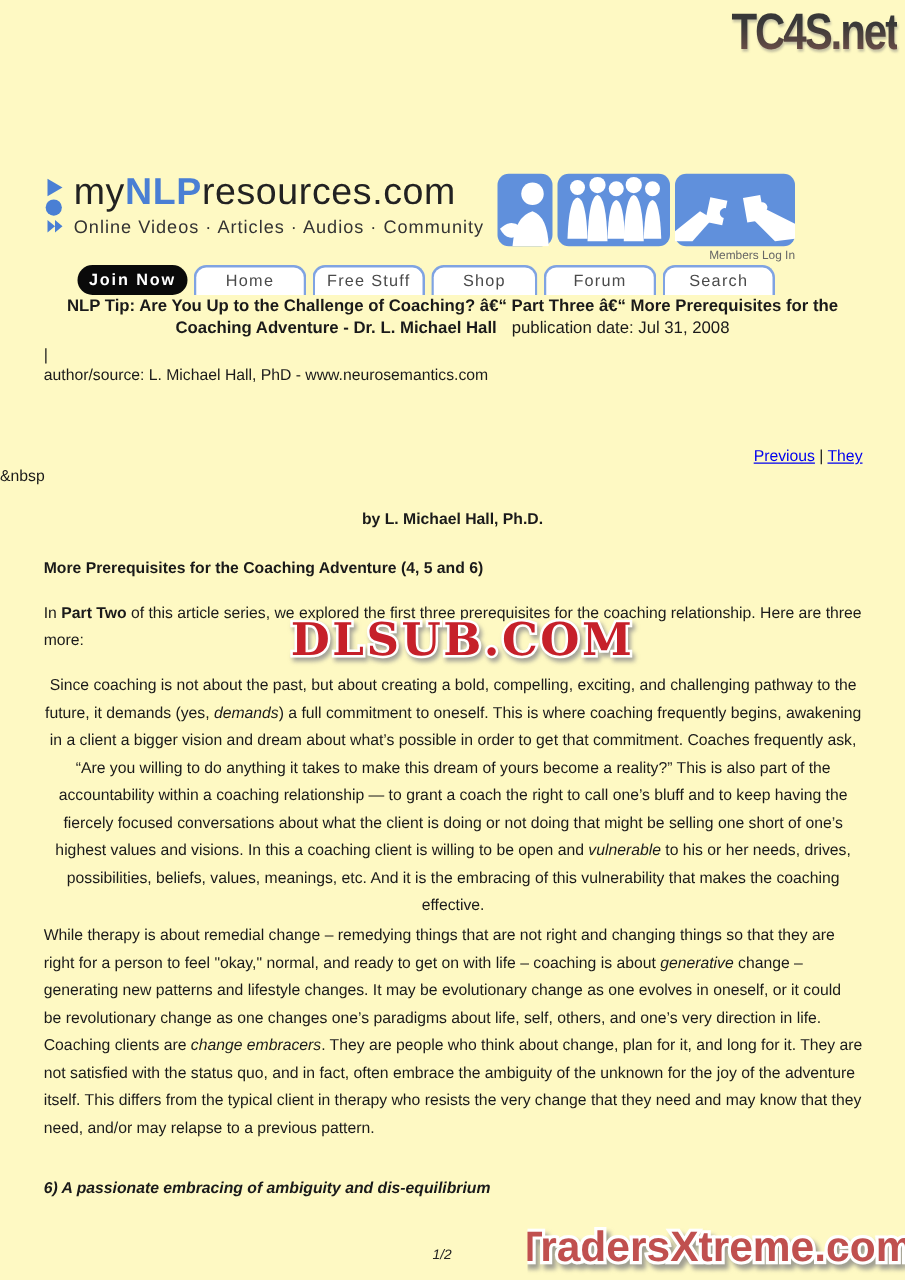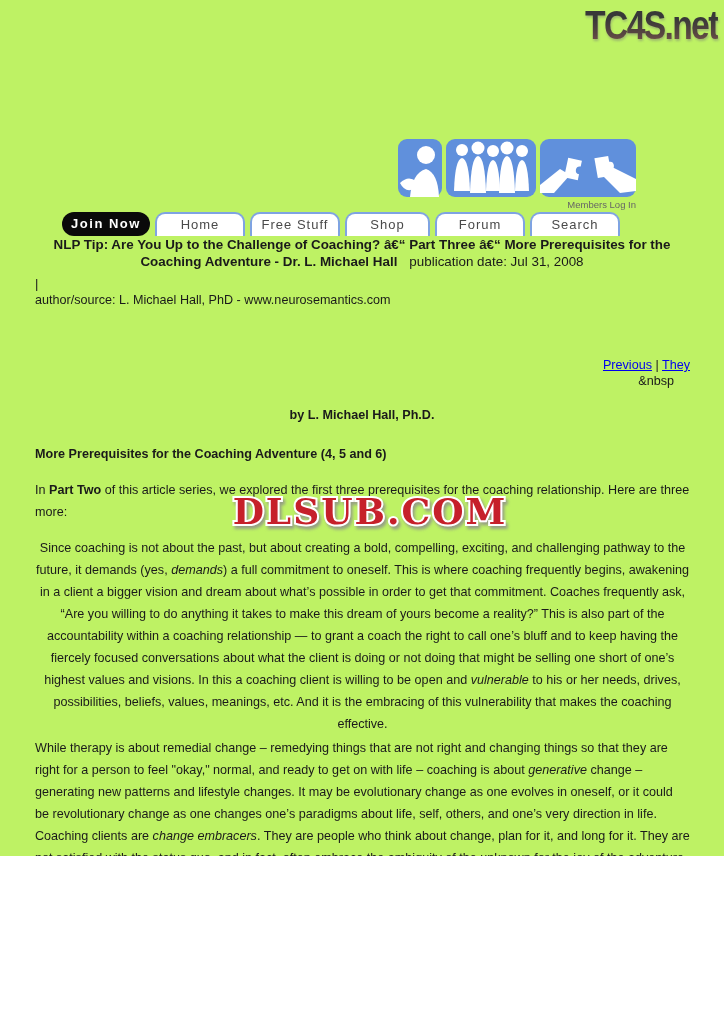--- a/index.html
+++ b/index.html
@@ -2,21 +2,21 @@
 <html style="--tile-blue: #6090dc; --nlp-blue: #4a7fd4; --link-blue: #0000ee; --dlsub-red: #c6202a; --traders-red: #c0504f; --tab-border: #7fa3e2;"><head>
 <meta charset="utf-8">
 <style>
   :root{
     --tile-blue:#6090dc; --nlp-blue:#4a7fd4; --link-blue:#0000ee;
     --dlsub-red:#c6202a; --traders-red:#c0504f; --tab-border:#7fa3e2;
   }
   *{margin:0;padding:0;box-sizing:border-box;}
   html,body{background:#ffffff;}
   body{font-family:"Liberation Sans","DejaVu Sans",sans-serif;color:#1a1a1a;}
-  .page{position:relative;width:724px;height:856px;background:#bef264;overflow:hidden;margin:0 auto;}
+  .page{position:relative;width:724px;height:1024px;background:#fef9c3;overflow:hidden;margin:0 auto;}
 
   
   .tc4s{position:absolute;top:2px;right:6px;font-size:41px;font-weight:bold;
     letter-spacing:-2px;transform:scaleX(.82);transform-origin:right top;
     background:linear-gradient(#383838 35%,#5a4742 70%,#8a5950);
     -webkit-background-clip:text;background-clip:text;color:transparent;
     text-shadow:none;filter:drop-shadow(1px 2px 1px rgba(120,120,120,.45));}
 
   
   .logo{position:absolute;left:34px;top:138px;display:flex;align-items:flex-start;cursor:pointer;}
@@ -44,21 +44,21 @@
   .w88{width:88px}.w90{width:90px}.w85{width:85px}
 
   
   .content{position:absolute;left:0;top:236px;width:724px;}
   .title{padding:0 26px;text-align:center;font-size:13.4px;font-weight:bold;line-height:17px;}
   .title .pub{font-weight:normal;margin-left:12px;}
   .pipe{margin:6px 0 0 35px;font-size:13px;line-height:16px;}
   .author{margin:1px 34px 0 35px;font-size:12.6px;line-height:15px;}
   .prevnext{margin-top:49px;padding-right:34px;text-align:right;font-size:12.6px;line-height:16px;}
   .prevnext a{color:var(--link-blue);text-decoration:underline;cursor:pointer;}
-  .nbsp{padding-right:50px;text-align:right;font-size:12.6px;line-height:16px;}
+  .nbsp{padding-right:50px;font-size:12.6px;line-height:16px;}
   .byline{margin-top:19px;text-align:center;font-size:12.6px;font-weight:bold;}
   .h-main{margin:25px 34px 0 35px;font-size:12.6px;font-weight:bold;}
   .para{margin:18px 34px 0 35px;font-size:12.6px;line-height:22px;}
   .h-section{margin:9px 34px 0 35px;font-size:12.6px;font-weight:bold;font-style:italic;}
   .h-five{margin-top:22px;}
   .h-six{margin-top:30px;}
   .para.tight{margin-top:14px;text-align:center;}
   .para.flush{margin-top:2px;}
   .para.cont{margin-top:0;}
   i.em{font-style:italic;}
@@ -71,20 +71,31 @@
   
   .pagenum{position:absolute;left:346px;top:998px;font-size:11px;font-style:italic;color:#222;}
 </style>
 </head>
 <body>
 
 <div class="page">
 
   <div class="tc4s">TC4S.net</div>
 
+  <div class="logo">
+    <svg class="logo-icon" width="22" height="50" viewBox="0 0 22 50">
+      <path d="M4 1 L16 8 L4 15 Z" fill="#4a7fd4"></path>
+      <circle cx="9" cy="24" r="6.5" fill="#4a7fd4"></circle>
+      <path d="M4 34 l6 5 -6 5 z M10 34 l6 5 -6 5 z" fill="#4a7fd4"></path>
+    </svg>
+    <div>
+      <div class="logo-text"><span>my</span><span class="nlp">NLP</span><span>resources.com</span></div>
+      <div class="tagline">Online Videos · Articles · Audios · Community</div>
+    </div>
+  </div>
 
   <div class="tile tile1">
     <svg viewBox="0 0 44 58">
       <circle cx="28" cy="16" r="9" fill="#fff"></circle>
       <path d="M12 58 Q14 34 28 30 Q40 34 41 58 Z" fill="#fff"></path>
       <path d="M2 44 q8 -8 16 -2 l-2 8 q-9 4 -14 -6z" fill="#fff"></path>
     </svg>
   </div>
   <div class="tile tile2">
     <svg viewBox="0 0 90 58">

